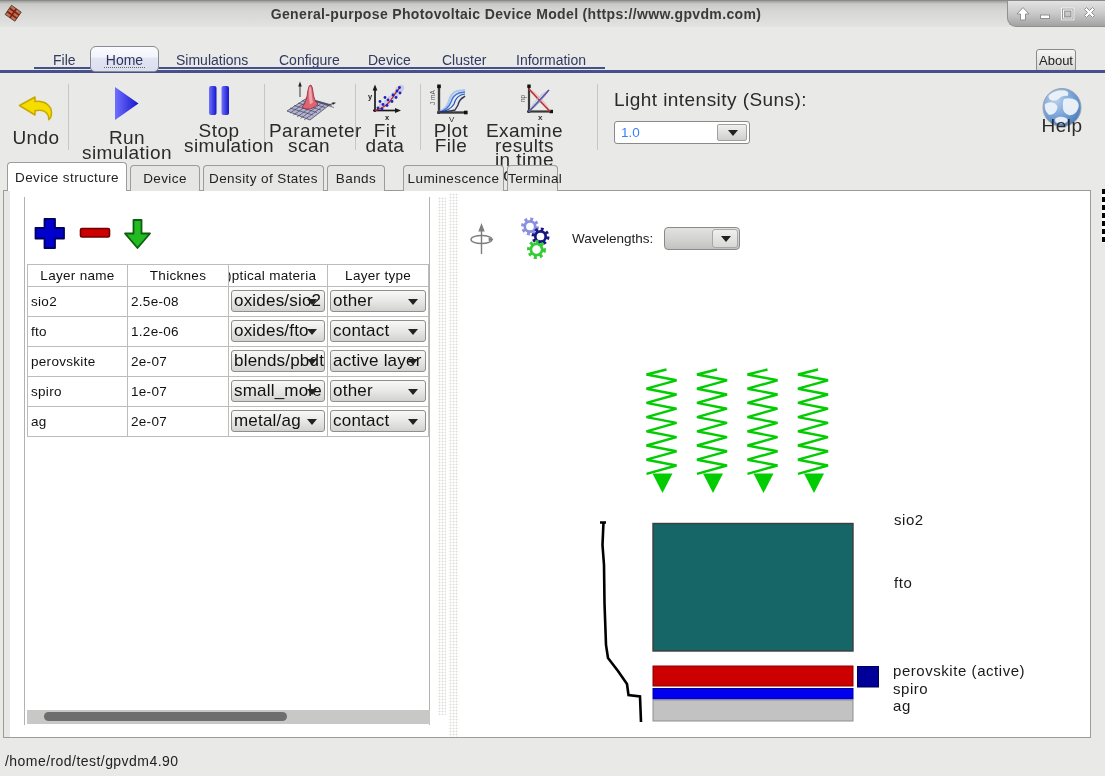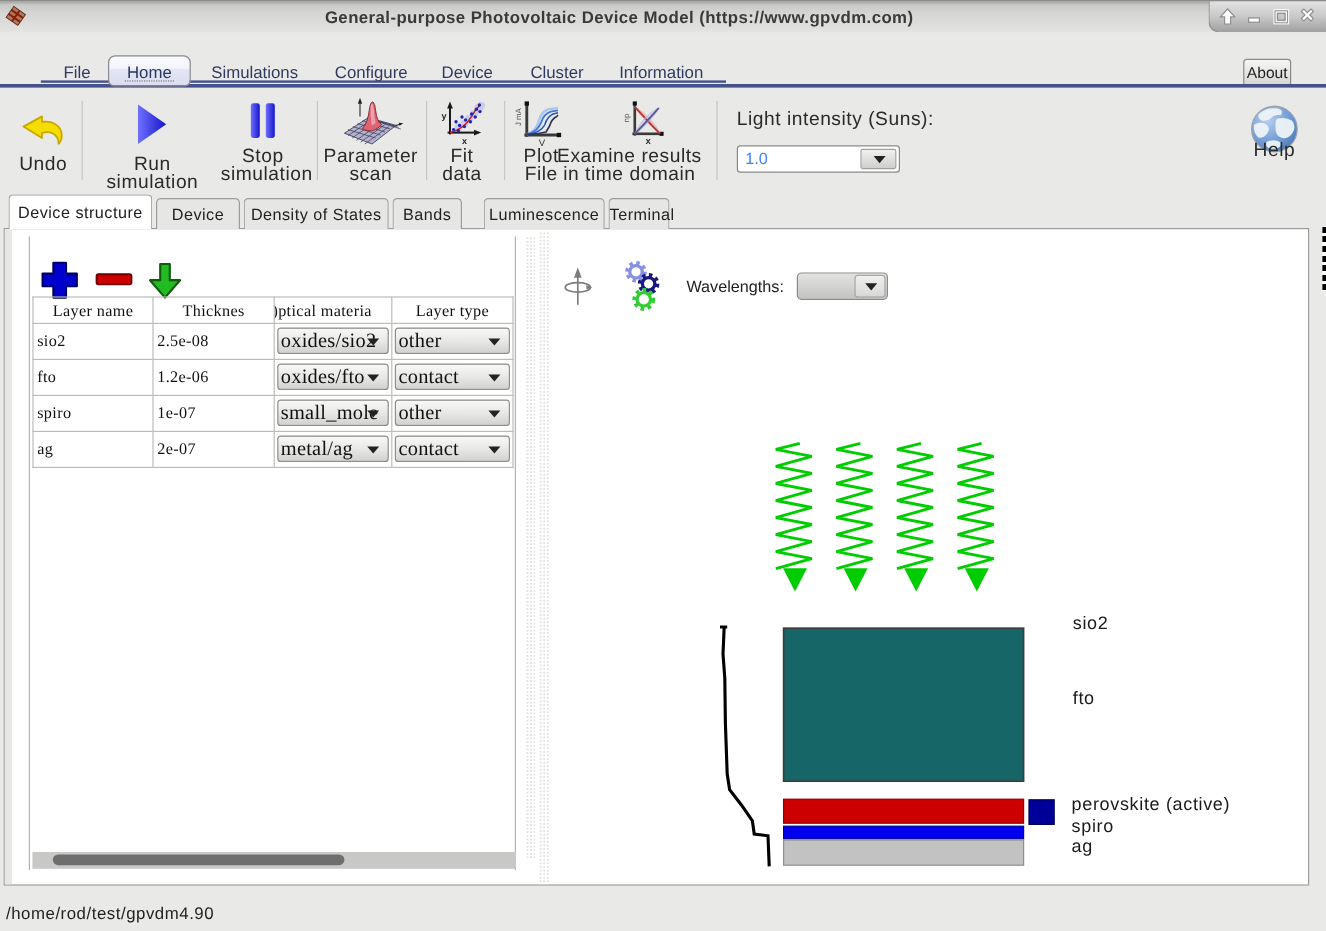--- a/index.html
+++ b/index.html
@@ -23,36 +23,36 @@
 #hometab span { position:absolute; left:0; right:0; top:5px; text-align:center; font-size:14px; color:#2c355c;
   }
 #homeunder { position:absolute; left:13px; right:13px; top:20px; border-bottom:1px dotted #666; }
 #mline1 { position:absolute; left:34px; top:67px; width:571px; height:2px; background:#46508a; z-index:1;}
 #mline2 { position:absolute; left:0; top:70px; width:1105px; height:3px; background:#46508a; z-index:1;}
 #aboutbtn { position:absolute; left:1036px; top:49px; width:40px; height:23px;
   background:linear-gradient(180deg,#f6f6f4 0,#e3e3e1 60%,#d5d5d3 100%);
   border:1px solid #8a8a88; border-radius:3px; font-size:13px; color:#222; text-align:center; line-height:21px;}
 
 .tsep { position:absolute; top:84px; width:1px; height:66px; background:#c6c6c4; }
-.tlabel { position:absolute; font-size:16px; letter-spacing:0.45px; color:#2a2a2a; text-align:center; line-height:14.6px; }
+.tlabel { position:absolute; font-size:19px; letter-spacing:0.45px; color:#2a2a2a; text-align:center; line-height:14.6px; }
 
 .tab2 { position:absolute; top:165px; height:26px; background:#e6e6e4; letter-spacing:0.4px;
   border:1px solid #9c9c9a; border-bottom:none; border-radius:4px 4px 0 0;
   font-size:13.5px; color:#222; text-align:center; padding-top:5px; z-index:2;}
 #tab2sel { position:absolute; left:7px; top:162px; width:120px; height:29px; background:#ffffff;
   border:1px solid #9c9c9a; border-bottom:none; border-radius:4px 4px 0 0;
   font-size:13.5px; letter-spacing:0.4px; color:#222; text-align:center; padding-top:7px; z-index:4;}
 
 #content { position:absolute; left:3px; top:190px; width:1088px; height:548px;
   background:#ffffff; border:1px solid #9c9c9a; z-index:1; }
 .dotstrip { position:absolute;
   background-image:radial-gradient(circle at 1.5px 1.5px, #e0e0de 0.9px, transparent 1.1px);
   background-size:3px 3px; }
 
-#ltable { position:absolute; left:23px; top:56px; border-collapse:collapse;font-family:Liberation Serif, serif; }
+#ltable { position:absolute; left:23px; top:73px; border-collapse:collapse; }
 #ltable td.cc { padding:0 1px; }
 #ltable td { border:1px solid #bcbcba; font-size:13.5px; letter-spacing:0.3px; color:#111; height:29.95px;
   padding:0 0 0 3px; overflow:hidden; white-space:nowrap; }
 #ltable tr.hdr td { height:22px; text-align:center; padding:0; }
 .combo { position:relative; height:22px; margin:0 1px; letter-spacing:0.2px;
   background:linear-gradient(180deg,#f8f8f6 0,#e8e8e6 50%,#d2d2d0 100%);
   border:1px solid #8f8f8d; border-radius:3px; font-size:17px; color:#111;
   line-height:20px; padding-left:2px; overflow:hidden; white-space:nowrap;}
 .carr { position:absolute; right:7px; top:8px; width:0; height:0;
   border-left:5px solid transparent; border-right:5px solid transparent; border-top:6px solid #222; }
@@ -273,20 +273,30 @@
           <td>fto</td>
           <td>1.2e-06</td>
           <td class="cc">
             <div class="combo">oxides/fto<i class="carr"></i></div>
           </td>
           <td class="cc">
             <div class="combo">contact<i class="carr"></i></div>
           </td>
         </tr>
     <tr>
+          <td>perovskite</td>
+          <td>2e-07</td>
+          <td class="cc">
+            <div class="combo">blends/pbdt<i class="carr"></i></div>
+          </td>
+          <td class="cc">
+            <div class="combo">active layer<i class="carr"></i></div>
+          </td>
+        </tr>
+    <tr>
           <td>spiro</td>
           <td>1e-07</td>
           <td class="cc">
             <div class="combo">small_mole<i class="carr"></i></div>
           </td>
           <td class="cc">
             <div class="combo">other<i class="carr"></i></div>
           </td>
         </tr>
     <tr>

